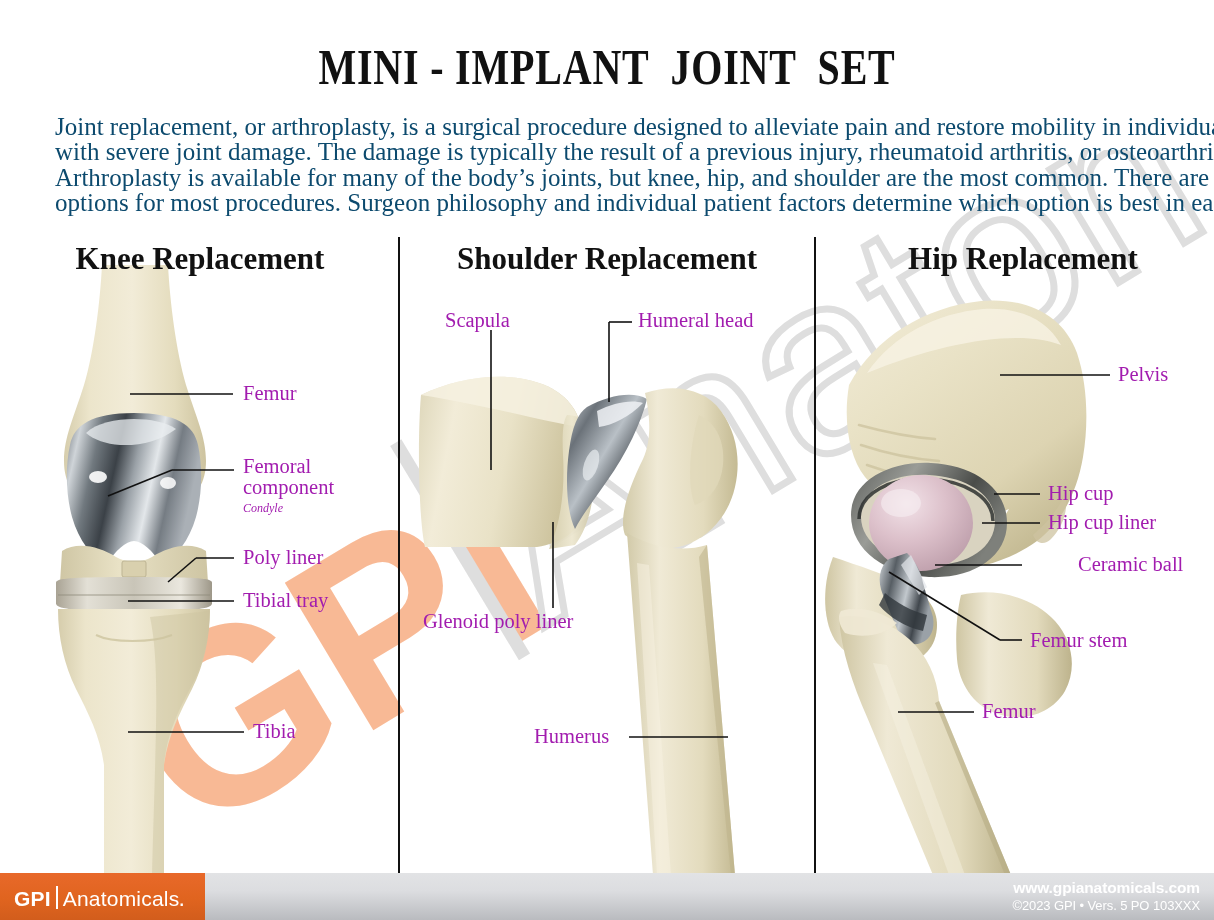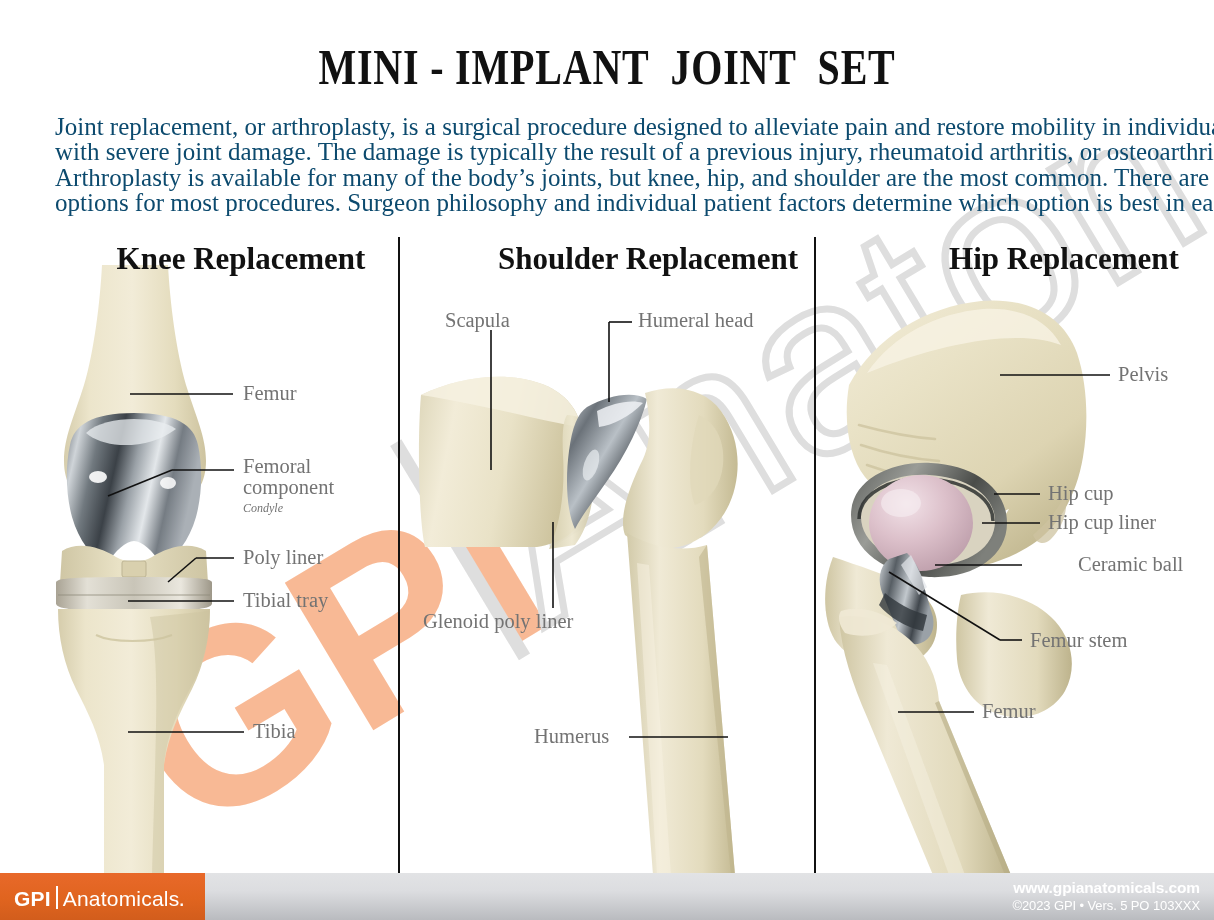--- a/index.html
+++ b/index.html
@@ -51,21 +51,20 @@
   
   .sect-head{
     position:absolute;
     font-family:"Liberation Serif",serif;
     font-weight:bold;
     font-size:31px;
     color:#111;
     text-align:center;
     z-index:6;
     white-space:nowrap;
-    padding-left:41px;
   }
   #head-knee    { top:241px; left:0px;   width:400px; }
   #head-shoulder{ top:241px; left:399px; width:416px; }
   #head-hip     { top:241px; left:815px; width:416px; }
 
   
   .divider{
     position:absolute;
     width:2px; background:#111;
     top:237px; height:653px;
@@ -80,21 +79,21 @@
   #panel-shoulder{left:399px; top:265px; width:416px; height:610px;}
   #panel-hip     {left:815px; top:265px; width:399px; height:610px;}
   .panel svg{display:block;}
 
   
   .label{
     position:absolute;
     font-family:"Liberation Serif",serif;
     font-size:20.5px;
     line-height:21px;
-    color:#737373;
+    color:#a21caf;
     white-space:nowrap;
     z-index:7;
   }
   .label .it{font-style:italic;font-size:12px;display:block;}
   .label .l2{display:block;}
 
   
   .footer{
     position:absolute; left:0; bottom:0;
     width:1214px; height:47px;

